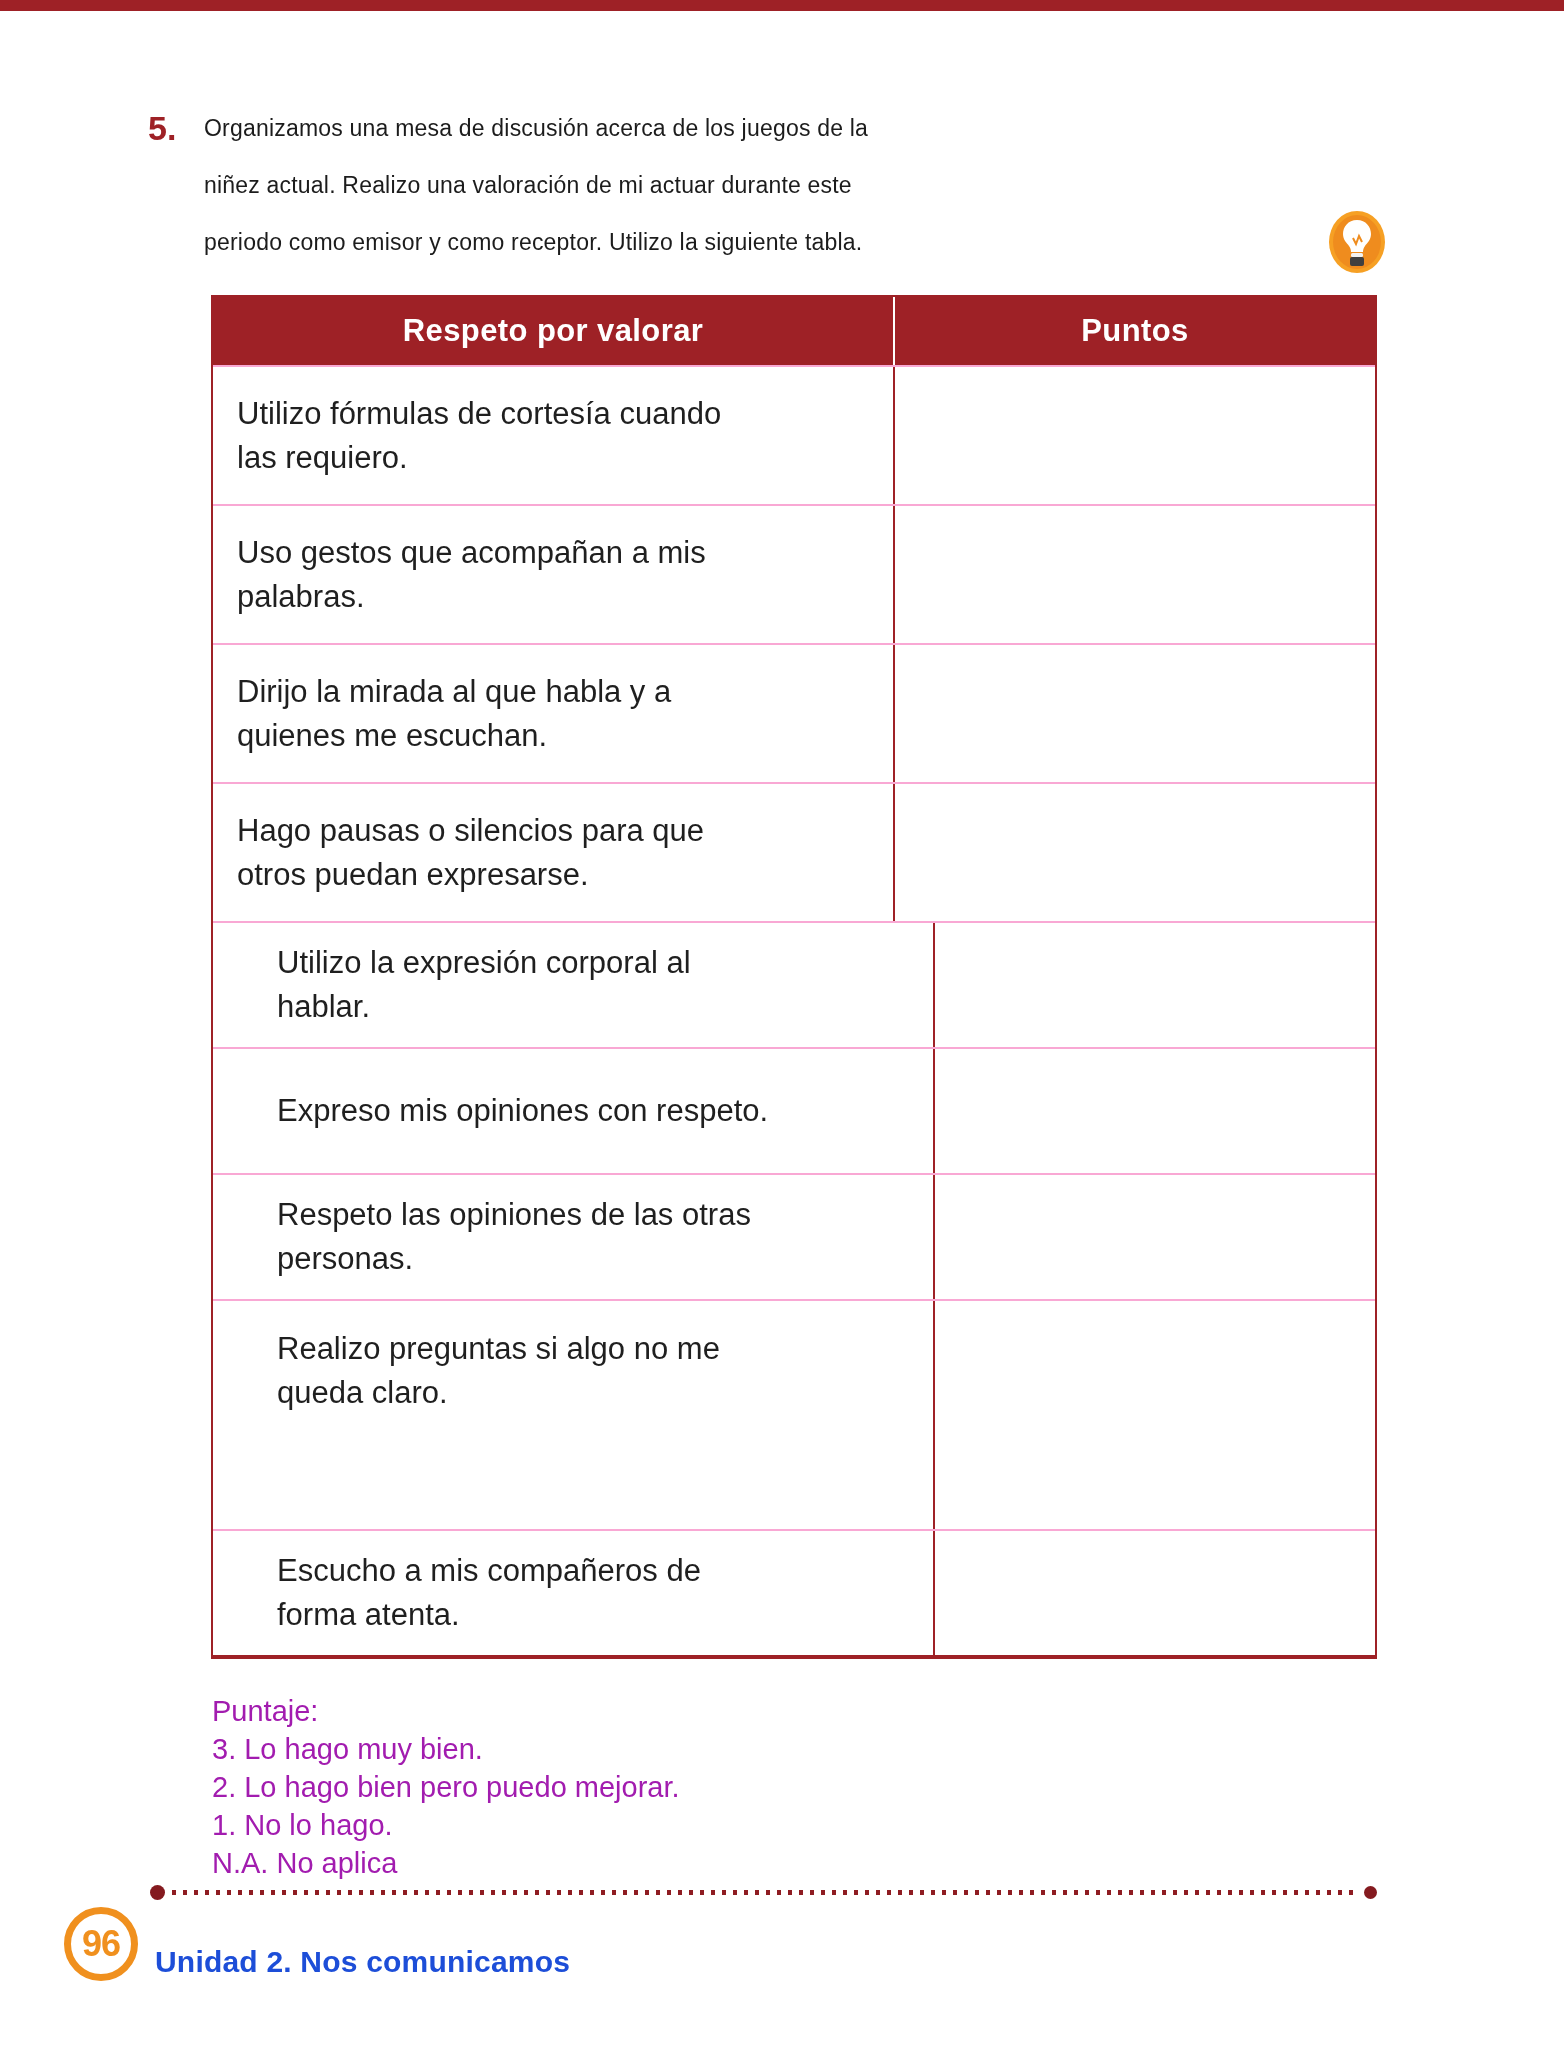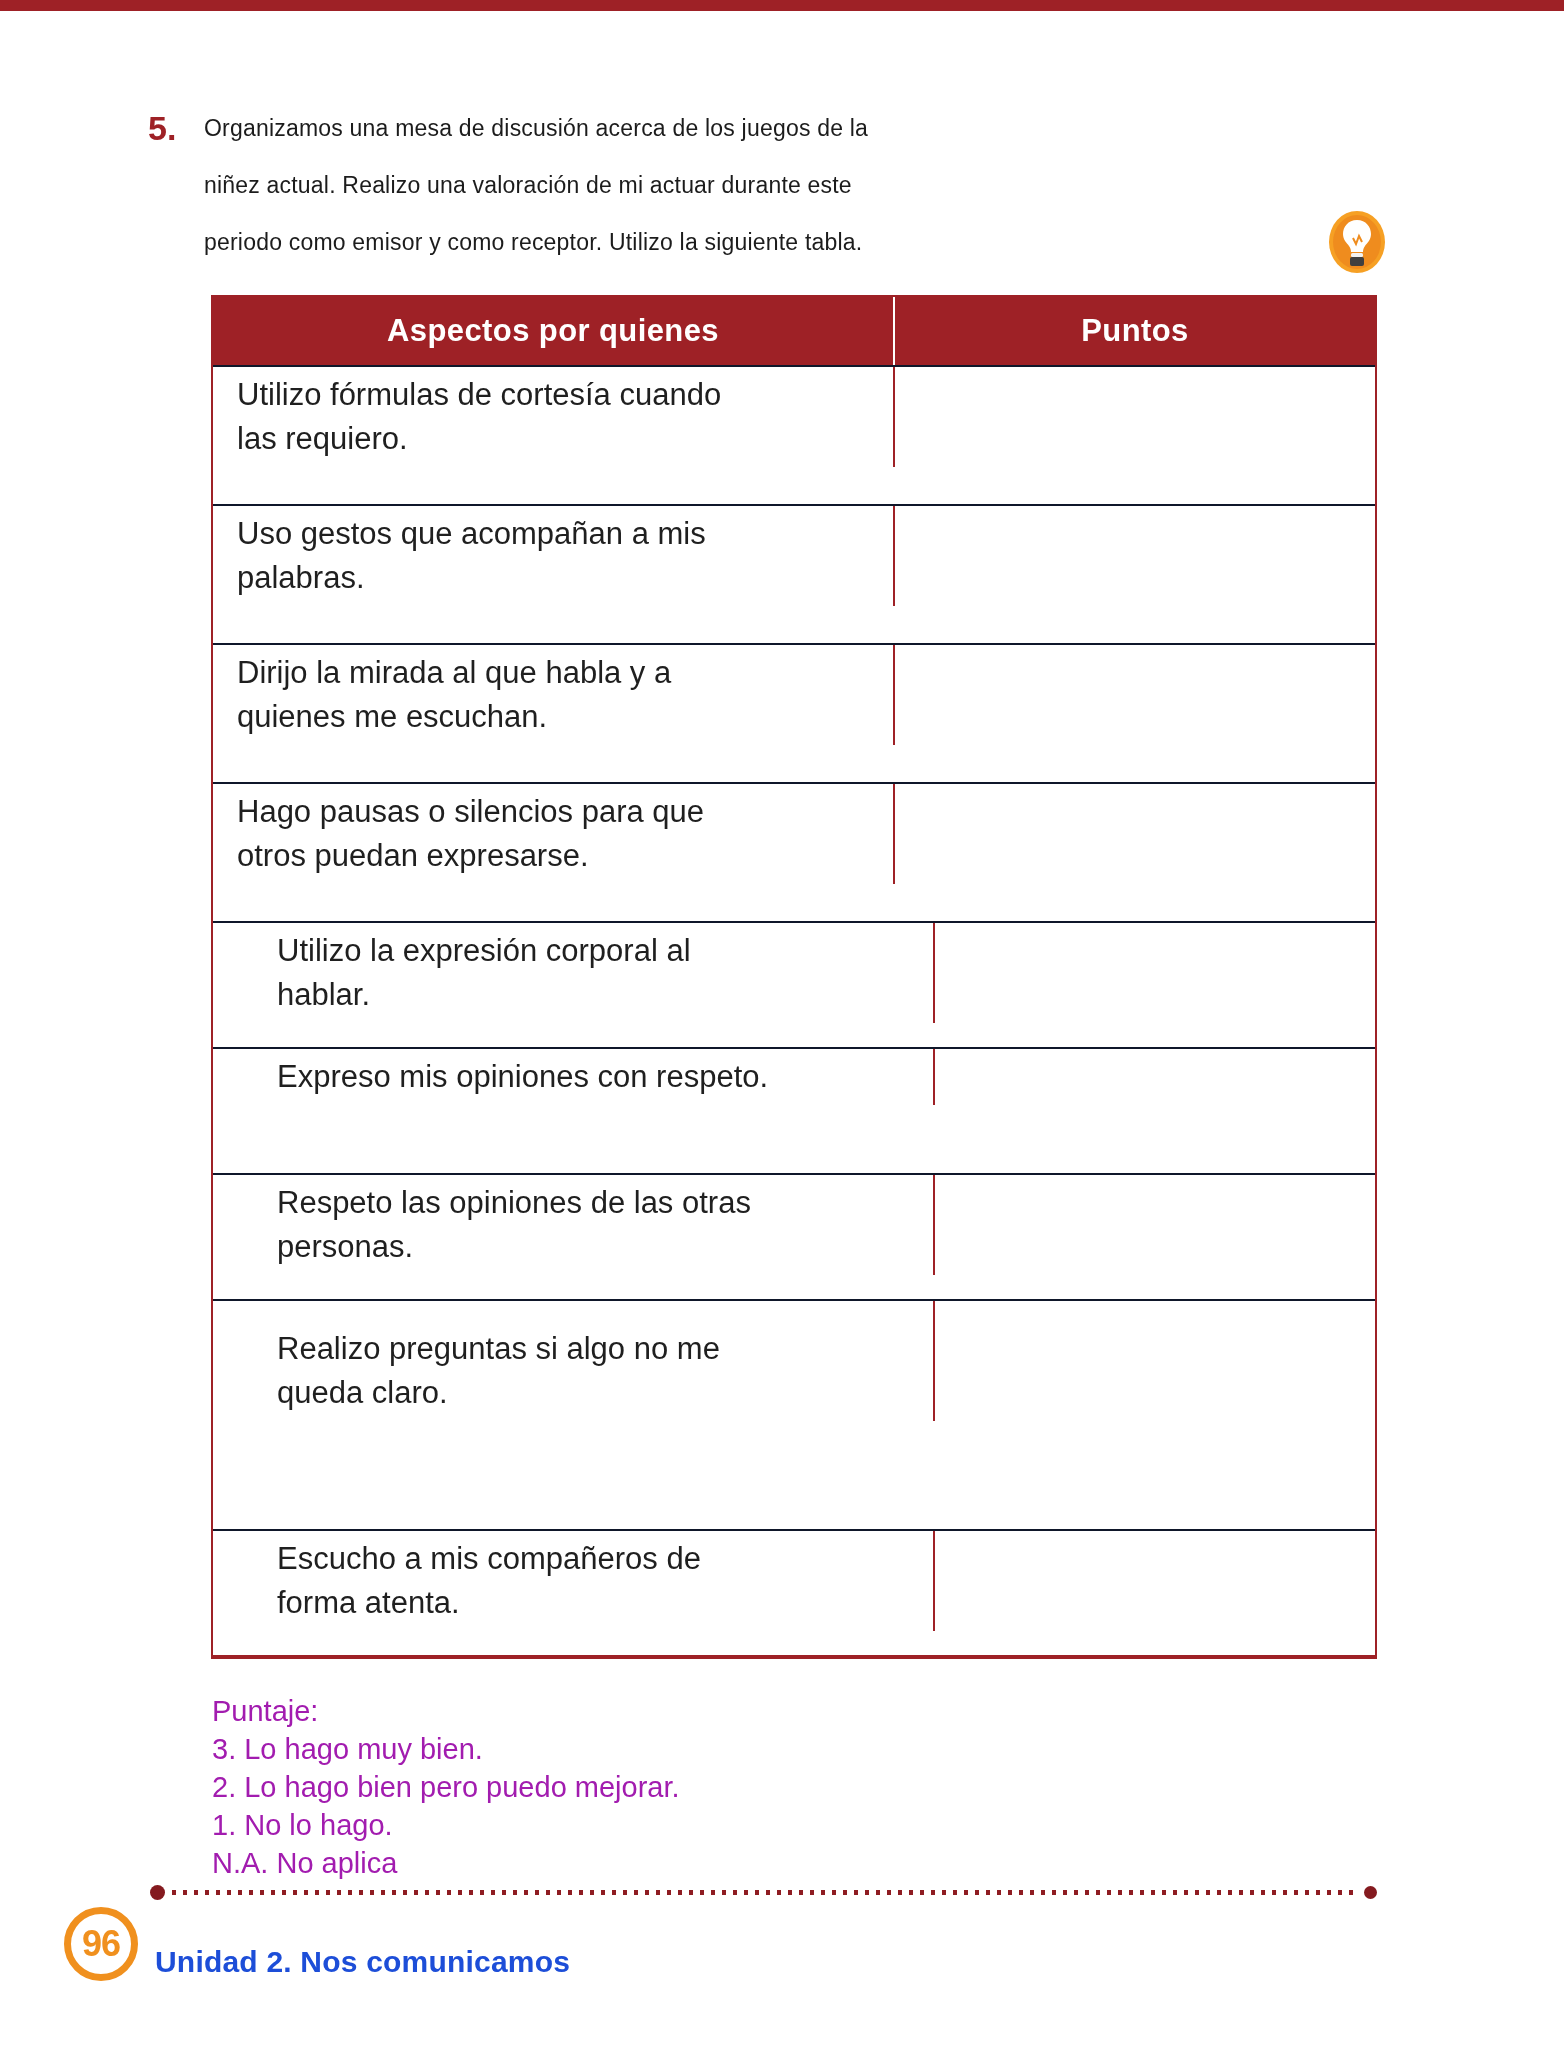--- a/index.html
+++ b/index.html
@@ -37,21 +37,21 @@
     display:flex;height:68px;background:#9e2126;
   }
   .t-head .th{
     display:flex;align-items:center;justify-content:center;
     color:#ffffff;font-weight:bold;font-size:31px;letter-spacing:0.4px;
     box-sizing:border-box;
   }
   .th.aspect{width:682px;border-right:2px solid #ffffff;}
   .th.puntos{flex:1;}
   .t-row{
-    display:flex;border-top:2px solid #0f172a;box-sizing:border-box;flex-direction:column;
+    display:flex;border-top:2px solid #f9a8d4;box-sizing:border-box;
   }
   .t-row:first-of-type{border-top:none;}
   .t-row:nth-of-type(-n+5){height:139px;}
   .t-row:nth-of-type(n+6){height:126px;padding-left:40px;}
   .t-row:nth-of-type(9){height:230px;}
   .td{box-sizing:border-box;}
   .td.aspect{
     width:682px;border-right:2px solid #9e2126;
     display:flex;align-items:center;
     padding:6px 14px 6px 24px;
@@ -114,21 +114,21 @@
       <ellipse cx="29" cy="32" rx="24" ry="27" fill="#ef8c1e"></ellipse>
       <path d="M29 10 c-9 0 -14 7 -14 14 c0 6 4 9 6 12 c1.5 2 2 4 2 6 l12 0 c0 -2 .5 -4 2 -6 c2 -3 6 -6 6 -12 c0 -7 -5 -14 -14 -14 z" fill="#ffffff"></path>
       <path d="M25 28 l3 6 l3 -8 l3 6" stroke="#ef8c1e" stroke-width="2" fill="none"></path>
       <rect x="23" y="43" width="12" height="4" rx="1.5" fill="#f2f2f2"></rect>
       <rect x="22" y="47" width="14" height="9" rx="2" fill="#3f3f3f"></rect>
     </svg>
   </div>
 
   <div class="eval-table">
     <div class="t-head">
-      <div class="th aspect">Aspectos por quienes</div>
+      <div class="th aspect">Respeto por valorar</div>
       <div class="th puntos">Puntos</div>
     </div>
 
     <div class="t-row">
       <div class="td aspect">Utilizo fórmulas de cortesía cuando
 las requiero.</div>
       <div class="td puntos"></div>
     </div>
     <div class="t-row">
       <div class="td aspect">Uso gestos que acompañan a mis

